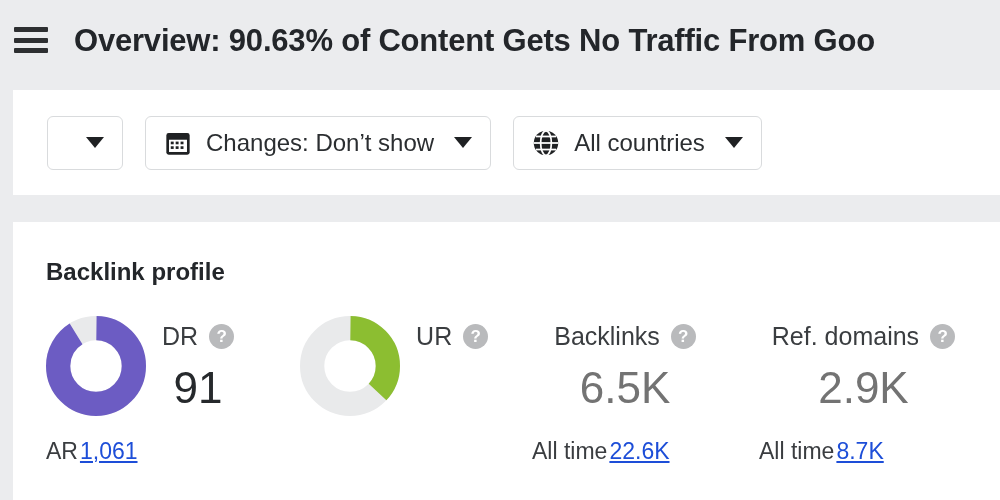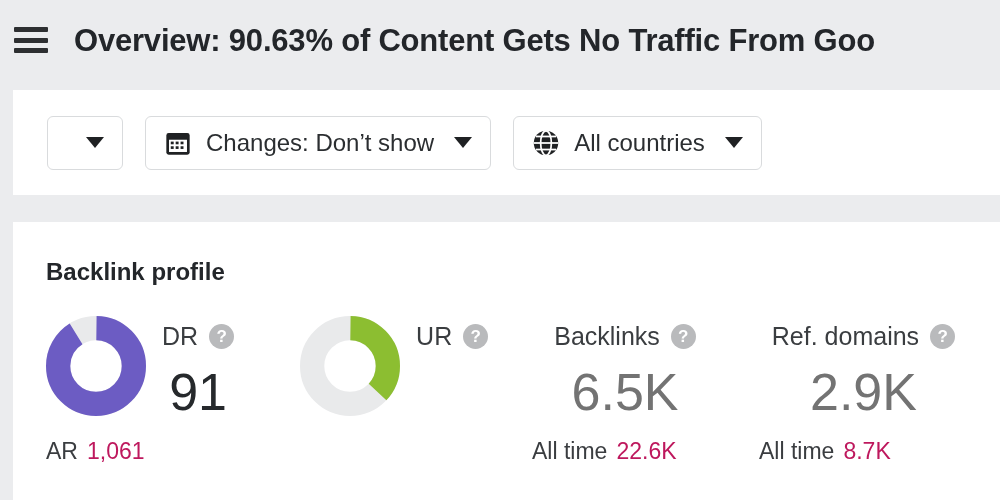--- a/index.html
+++ b/index.html
@@ -159,21 +159,21 @@
     font-weight: bold;
     display: inline-flex;
     align-items: center;
     justify-content: center;
     margin-left: 11px;
     flex: 0 0 auto;
     cursor: pointer;
     line-height: 1;
   }
   .metric-value {
-    font-size: 52px;
+    font-size: 44px;
     color: #26292c;
     line-height: 1;
     margin-top: 17px;
     white-space: nowrap;
   }
   .metric-value.blue {
     color: #737373;
   }
 
   .subrow {
@@ -185,23 +185,24 @@
     align-items: center;
   }
   .subitem {
     font-size: 23px;
     color: #3a3d40;
     line-height: 1;
     white-space: nowrap;
     flex: 0 0 auto;
   }
   .subitem .subval {
-    color: #be185d;
-    margin-left: 9px;
+    color: #1d4ed8;
+    margin-left: 2px;
     cursor: pointer;
+    text-decoration: underline;
   }
 </style>
 </head>
 <body>
 
 <div class="header">
   <div class="hamburger">
     <span></span>
     <span></span>
     <span></span>

